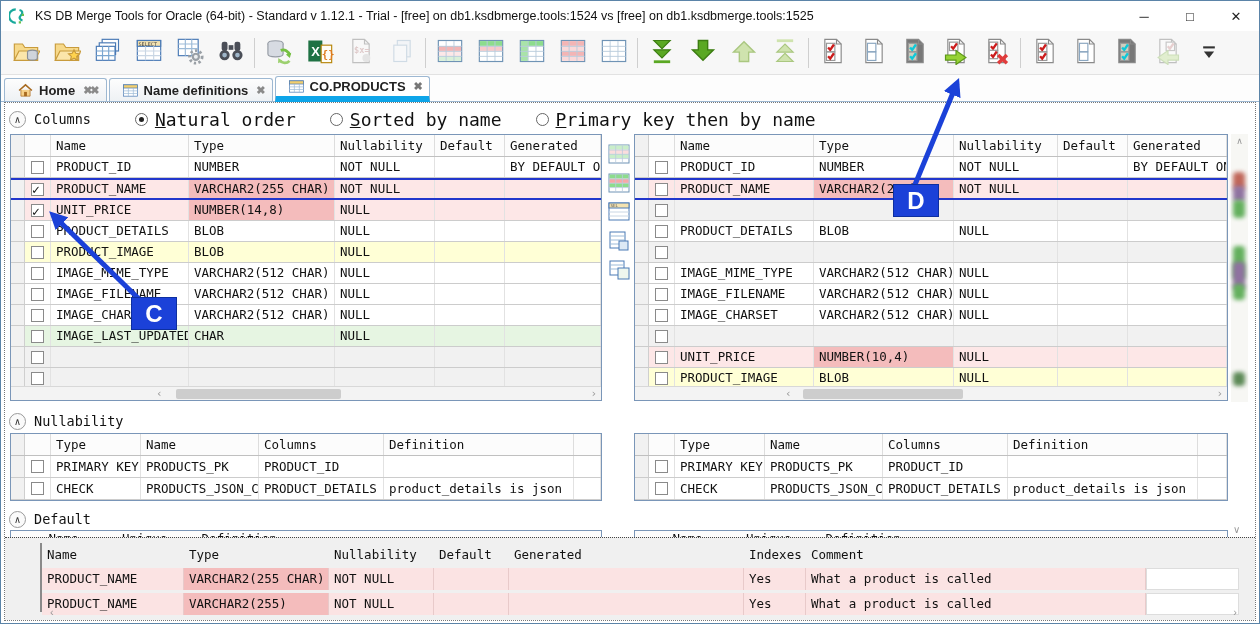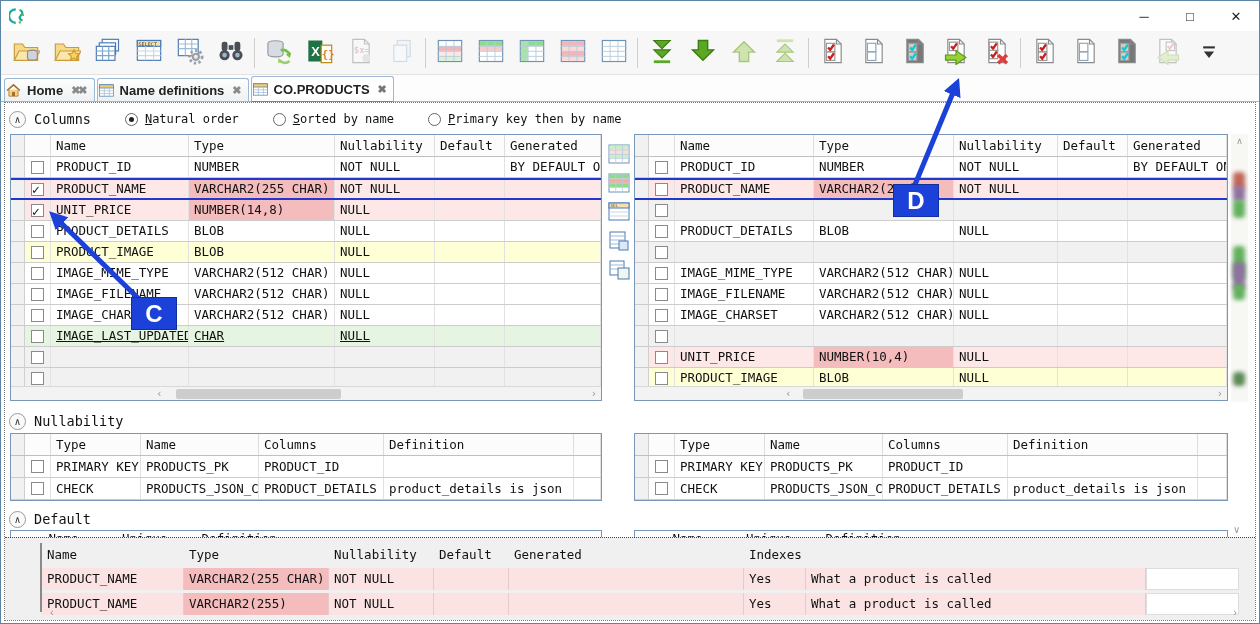--- a/index.html
+++ b/index.html
@@ -22,60 +22,60 @@
     border-bottom:1px solid #e2e2e2; display:flex; align-items:center; padding-left:6px; }
   .tbtn { width:37px; height:36px; margin-right:4px; display:flex; align-items:center;
     justify-content:center; border-radius:3px; }
   .tbtn svg { width:28px; height:28px; }
   .tbtn.disabled { opacity:.5; }
   .tsep { width:1px; height:30px; background:#cfcfcf; margin:0 5px 0 1px; }
 
   
   .tabbar { position:absolute; top:74px; left:0; right:0; height:27px; background:#fdfdfd;
     display:flex; align-items:flex-end; padding-left:3px; border-bottom:1px solid #9db8d2; }
-  .tab { display:flex; align-items:center; gap:5px; height:23px; padding:0 8px 0 0;
+  .tab { display:flex; align-items:center; gap:5px; height:23px; padding:0 8px 0 12px;
     border:1px solid #9db8d2; border-bottom:none; border-radius:3px 3px 0 0;
     background:linear-gradient(#fdfdfd,#eef1f4); margin-right:2px; font-size:13px; font-weight:bold; color:#222; }
-  .tab.active { height:26px; background:#fff; margin-bottom:-1px; border-bottom:1px solid #0ea5e9; }
+  .tab.active { height:26px; background:#fff; margin-bottom:-1px; border-bottom:6px solid #0ea5e9; }
   .tabicon svg { width:17px; height:17px; display:block; }
   .tabclose { color:#8a8a8a; font-size:11px; font-weight:bold; margin-left:3px; letter-spacing:-2px; }
   .tab.active .tabclose { color:#777; }
 
   
   .content { position:absolute; left:3px; right:3px; top:101px; bottom:2px;
     border:1px dotted #777; background:#fff; }
   .mono { font-family:"DejaVu Sans Mono", monospace; }
 
   .sechead { position:absolute; left:4px; height:24px; display:flex; align-items:center; gap:8px;
     font-family:"DejaVu Sans Mono", monospace; font-size:13.5px; color:#111; }
   .collbtn { width:17px; height:17px; border:1px solid #9a9a9a; border-radius:50%;
     background:#fafafa; display:flex; align-items:center; justify-content:center;
     font-size:10px; color:#333; }
-  .radios { display:flex; gap:34px; margin-left:26px; font-size:12px; }
+  .radios { display:flex; gap:34px; margin-left:36px; font-size:18px; }
   .radio { display:flex; align-items:center; gap:7px; }
   .rdot { width:13px; height:13px; border:1px solid #666; border-radius:50%; background:#fff; position:relative; }
   .rdot.on::after { content:""; position:absolute; inset:3px; border-radius:50%; background:#222; }
 
   
   .grid { position:absolute; border:1px solid #7a96b8; background:#fff;
     font-family:"DejaVu Sans Mono", monospace; font-size:12.5px; color:#111; overflow:hidden; }
   .grow { display:grid; height:21px; line-height:20px; border-bottom:1px solid #ccc; background:#fff; }
   .grid.cols .grow { grid-template-columns:14px 26px 138px 146px 100px 70px 1fr; }
   .grid.colsR .grow { grid-template-columns:14px 26px 139px 140px 104px 70px 1fr; }
   .grid.cons .grow { grid-template-columns:14px 26px 90px 118px 125px 190px 1fr; height:22px; line-height:21px; }
   .ghead { background:#fcfcfc; border-bottom:1px solid #c0c0c0; height:22px; line-height:21px; }
   .cell { padding-left:5px; white-space:nowrap; overflow:hidden; border-right:1px solid #e2e2e2; }
   .ghead .cell { border-right:1px solid #ddd; }
   .cell.ind { background:#f1f1f1; border-right:1px solid #cfcfcf; padding:0; }
   .cell.cbc { display:flex; align-items:center; justify-content:center; padding:0; }
   .cb { width:13px; height:13px; border:1px solid #8a8a8a; background:#fff; position:relative; }
   .cb.checked::after { content:"✓"; position:absolute; left:0; top:-3px; font-size:13px; font-weight:bold; color:#111; }
   .grow.pink .cell { background:#fde7e7; } .grow.pink .cell.ind { background:#f1f1f1; }
   .grow.yellow .cell { background:#ffffd6; } .grow.yellow .cell.ind { background:#f1f1f1; }
-  .grow.green .cell { background:#e6f5e2;text-decoration:underline; } .grow.green .cell.ind { background:#f1f1f1; }
+  .grow.green .cell { background:#e6f5e2; } .grow.green .cell.ind { background:#f1f1f1; }
   .grow.emptyrow .cell { background:#f1f1f1; }
   .cell.deep { background:#f4bcbc !important; }
   .grow.sel { border-top:2px solid #2237cc; border-bottom:2px solid #2237cc; height:22px; line-height:18px; }
   .hscroll { position:absolute; left:0; right:0; bottom:0; height:14px; background:#f3f3f3;
     border-top:1px solid #d8d8d8; color:#9a9a9a; font-size:11px; }
   .hthumb { position:absolute; top:2px; height:10px; background:#cdcdcd; border-radius:2px; }
   .sarr { position:absolute; top:0; line-height:13px; }
 
   
   .midstrip { position:absolute; left:601px; top:39px; width:26px; display:flex;
@@ -121,20 +121,21 @@
 
   <div class="titlebar">
     <span class="applogo">
       <svg viewBox="0 0 24 24">
           <path d="M9 3 a9 9 0 0 0 0 18" fill="none" stroke="#18a99c" stroke-width="3"></path>
           <path d="M14 4 c4 1 5 4 2 7 c-3 3-2 6 2 7" fill="none" stroke="#18a99c" stroke-width="3"></path>
           <rect x="17" y="9" width="3" height="3" fill="#6fbf4e"></rect>
           <rect x="13" y="19" width="3" height="3" fill="#6fbf4e"></rect>
         </svg>
     </span>
+    <span class="title">KS DB Merge Tools for Oracle (64-bit) - Standard v 1.12.1 - Trial - [free] on db1.ksdbmerge.tools:1524 vs [free] on db1.ksdbmerge.tools:1525</span>
     <span class="winctl">
       <span>─</span>
       <span>□</span>
       <span>✕</span>
     </span>
   </div>
 
   <div class="toolbar" id="toolbar">
       <div class="tbtn">
         <span><svg viewBox="0 0 24 24">
@@ -888,20 +889,21 @@
     <div class="overlay">
       <div class="ovgut"></div>
       <div class="ovgrid">
         <div class="ovrow head">
           <div class="cell">Name</div>
           <div class="cell">Type</div>
           <div class="cell">Nullability</div>
           <div class="cell">Default</div>
           <div class="cell">Generated</div>
           <div class="cell">Indexes</div>
+          <div class="cell">Comment</div>
           <div class="cell"></div>
         </div>
         <div>
 
             <div class="ovrow data">
               <div class="cell">PRODUCT_NAME</div>
               <div class="cell deep">VARCHAR2(255 CHAR)</div>
               <div class="cell">NOT NULL</div>
               <div class="cell"></div>
               <div class="cell"></div>

